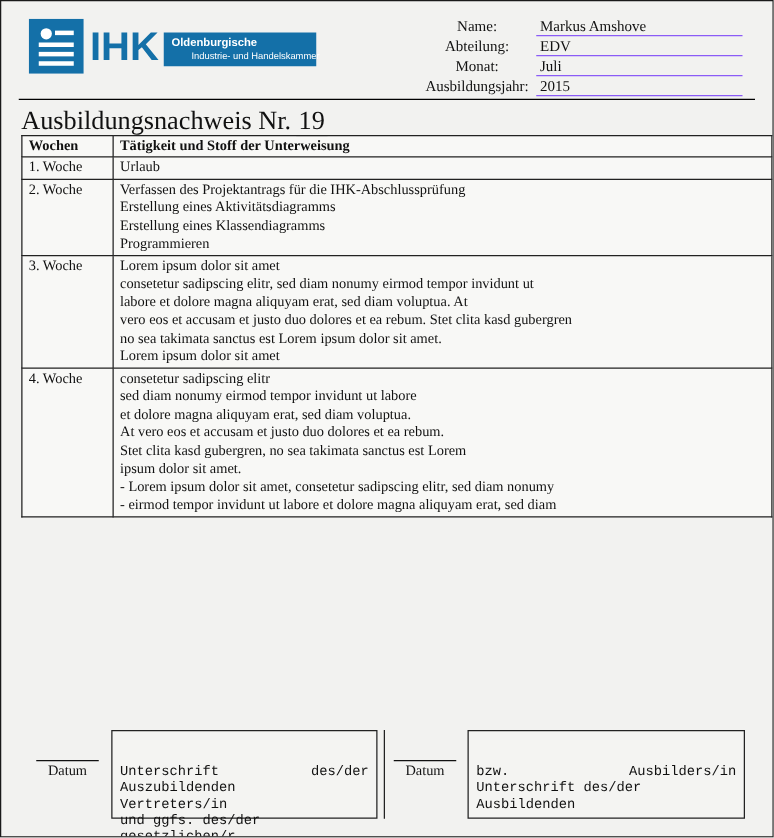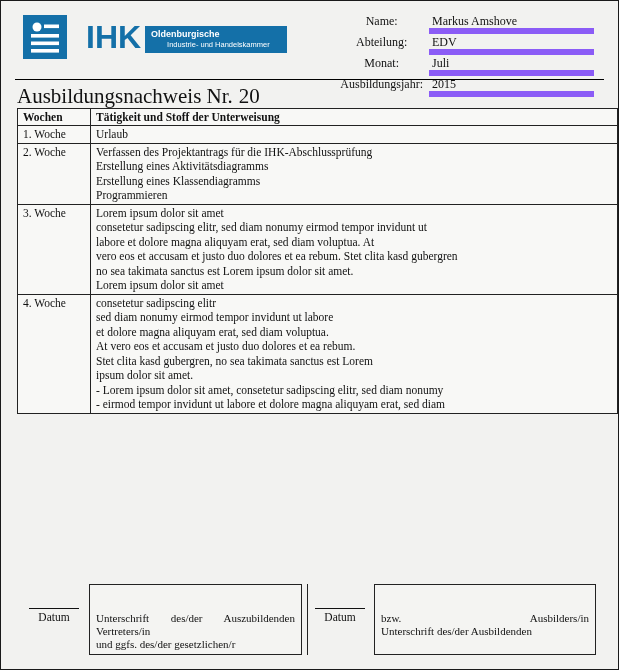--- a/index.html
+++ b/index.html
@@ -10,37 +10,37 @@
     font-family:"Liberation Serif", serif; color:var(--ink);
     overflow:hidden;
   }
 
   
   .logo{ position:absolute; left:22px; top:14px; display:flex; align-items:flex-start; }
   .logo-square{ width:44px; height:44px; display:block; }
   .logo-rect{ fill:var(--brand-blue); }
   .logo-acronym{
     font-family:"Liberation Sans", sans-serif; font-weight:bold;
-    font-size:32px; line-height:44px; color:var(--brand-blue); margin-left:19px;
+    font-size:32px; line-height:44px; color:var(--brand-blue); margin-left:5px;
   }
   .logo-bar{
     background:var(--brand-blue); color:#fff; margin-left:4px; margin-top:11px;
-    width:114px; padding:3px 22px 4px 6px; font-family:"Liberation Sans", sans-serif;
+    width:114px; padding:3px 2px 4px 6px; font-family:"Liberation Sans", sans-serif;
   }
   .logo-org1{ font-size:9px; font-weight:bold; line-height:11px; white-space:nowrap; }
   .logo-org2{ font-size:7.5px; line-height:9px; white-space:nowrap;margin-left:16px; }
 
   
   .fields{
     position:absolute; top:13px; right:24px;
     display:grid; grid-template-columns:auto 165px; column-gap:6px; row-gap:1px;
     font-size:12px;
   }
   .field-label{ text-align:center; line-height:14px; }
-  .field-value{ border-bottom:6px solid #8b5cf6; line-height:14px; padding-left:3px; }
+  .field-value{ border-bottom:1px solid #8b5cf6; line-height:14px; padding-left:3px; }
 
   .rule{ position:absolute; left:14px; right:14px; top:78px; border-top:1.6px solid #000; }
 
   
   .title{ position:absolute; left:16px; top:83px; font-size:21px; white-space:nowrap; }
   .title-number{ border-bottom:1.2px solid #000; padding:0 2px; margin-left:4px; }
 
   
   .report-table{
     position:absolute; left:16px; top:107px; width:601px;
@@ -59,20 +59,21 @@
   .sig-datum{
     position:absolute; width:50px; border-top:1px solid #111;
     text-align:center; font-size:11.5px; padding-top:2px;
   }
   .sig-datum.left{ left:28px; top:24px; }
   .sig-datum.right{ left:314px; top:24px; }
   .sig-box{
     position:absolute; top:0; height:71px; border:1px solid var(--line);
     box-sizing:border-box; font-size:11px; padding:27px 6px 0 6px;
     background:#f4f4f2;
+    font-family:Liberation Mono, monospace;
   }
   .sig-box div{ line-height:13px; }
   .sig-box div:not(:last-child){ text-align:justify; text-align-last:justify; }
   .sig-box.left{ left:88px; width:213px; }
   .sig-box.right{ left:373px; width:222px; }
   .sig-divider{ position:absolute; left:306px; top:0; height:71px; border-left:1px solid var(--line); }
 </style>
 </head>
 <body>
 
@@ -101,21 +102,21 @@
       <div class="field-value">EDV</div>
       <div class="field-label">Monat:</div>
       <div class="field-value">Juli</div>
       <div class="field-label">Ausbildungsjahr:</div>
       <div class="field-value">2015</div>
     </div>
 
   <div class="rule"></div>
 
   <div class="title">
-    <span>Ausbildungsnachweis Nr.</span><span class="title-number">20</span>
+    <span>Ausbildungsnachweis Nr.</span><span class="title-number">19</span>
   </div>
 
   <table class="report-table">
     <thead>
       <tr>
           <th class="week-cell">Wochen</th>
           <th>Tätigkeit und Stoff der Unterweisung</th>
         </tr>
     </thead>
     <tbody>

